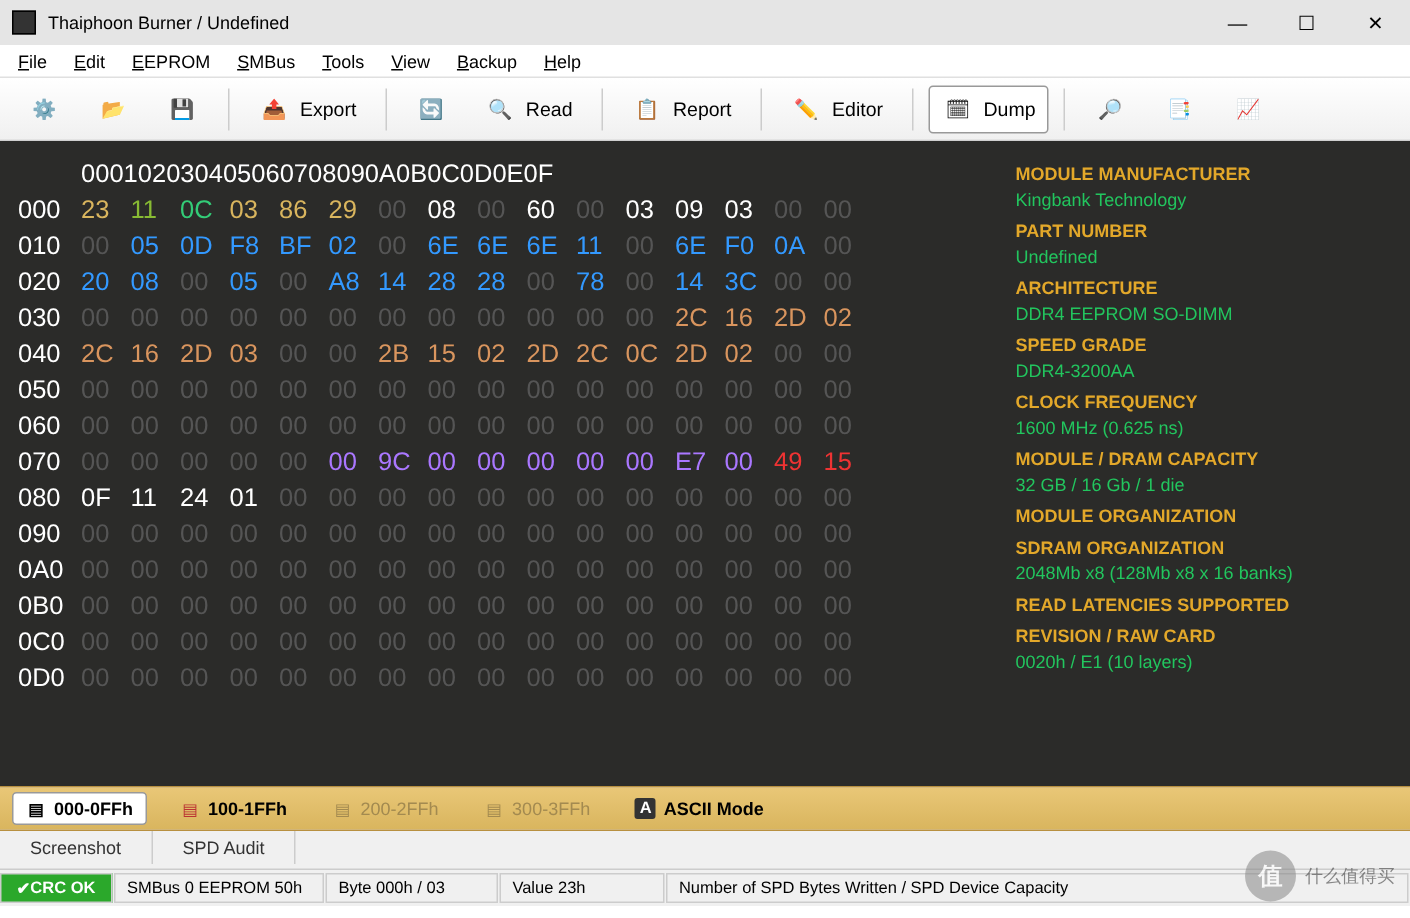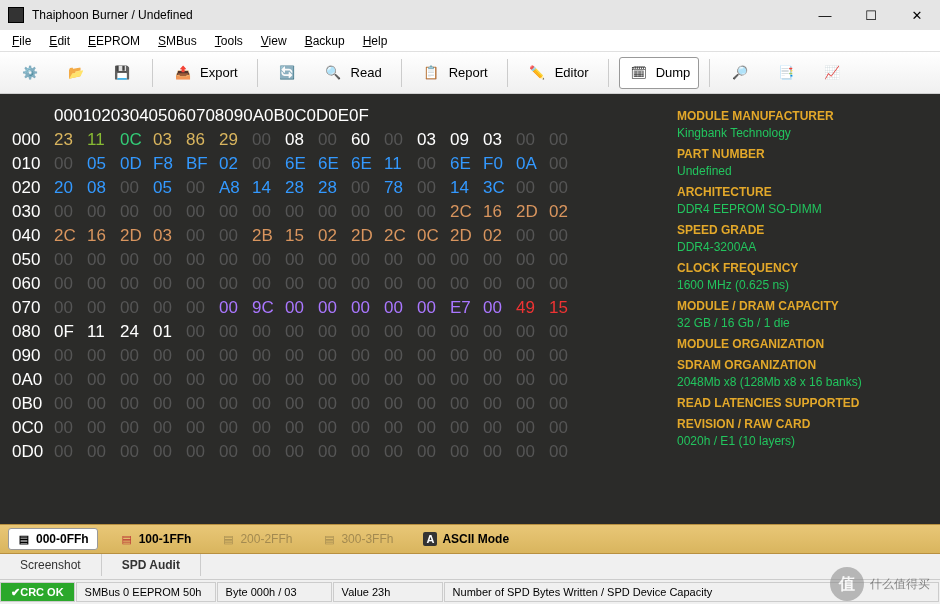--- a/index.html
+++ b/index.html
@@ -27,21 +27,21 @@
 .infopane{width:275px;padding:10px 12px;font-size:12px;line-height:17px;color:#ddd}
 .infolbl{color:#e3a82a;font-weight:bold;margin-top:4px;font-size:12px}
 .infoval{color:#22c55e;margin-bottom:2px}
 .tabbar{height:30px;background:linear-gradient(#e9c777,#d9b55e);display:flex;align-items:center;padding:0 8px;gap:14px;border-top:1px solid #b89040;border-bottom:1px solid #b89040}
 .tabitem{display:flex;align-items:center;gap:5px;padding:3px 8px;font-size:12px;color:#333;cursor:pointer;border-radius:3px}
 .tabitem.active{background:#fff;border:1px solid #999;color:#000;font-weight:bold}
 .tabitem.dis{color:#a38a50}
 .tabicn{width:14px;height:14px;display:flex;align-items:center;justify-content:center;font-size:11px}
 .subtabs{height:26px;display:flex;align-items:flex-start;background:#f0f0f0;border-bottom:1px solid #ccc}
 .subtab{padding:4px 20px;font-size:12px;color:#333;cursor:pointer;border-right:1px solid #ccc}
-.subtab.bold{font-weight:bold}
+.subtab.bold{font-weight:normal}
 .statusbar{height:24px;display:flex;align-items:center;background:#f0f0f0;font-size:11px}
 .statcell{padding:2px 8px;border:1px solid #ccc;height:20px;display:flex;align-items:center;margin-right:1px}
 .crcok{background:#2ba82b;color:#fff;font-weight:bold;padding:2px 10px}
 .watermark{position:absolute;right:10px;bottom:10px;width:100px;height:36px;opacity:.55;display:flex;align-items:center;gap:6px;font-size:12px;color:#333;pointer-events:none}
 .watermark .wm-circ{width:34px;height:34px;border-radius:50%;background:#888;display:flex;align-items:center;justify-content:center;color:#fff;font-size:16px;font-weight:bold}
 </style>
 </head>
 <body>
 
 <div class="titlebar">

